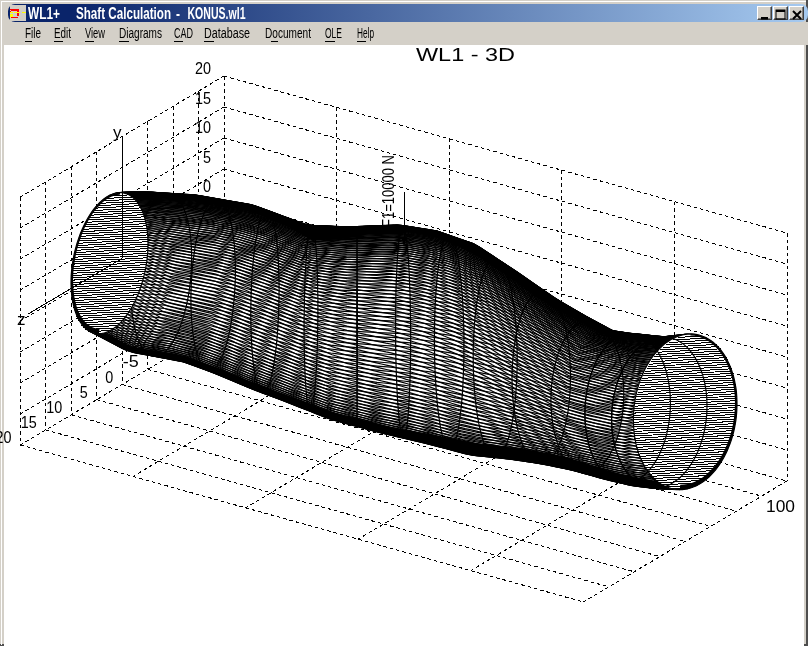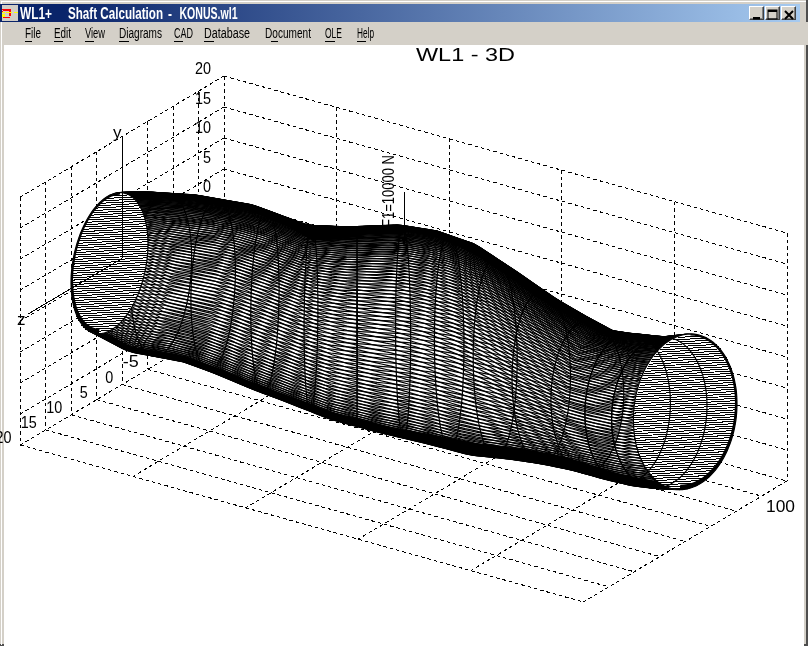--- a/index.html
+++ b/index.html
@@ -1,22 +1,22 @@
 <!DOCTYPE html>
 <html><head><meta charset="utf-8"><style>
 * { margin:0; padding:0; box-sizing:border-box; }
 body { width:808px; height:646px; overflow:hidden; background:#d4d0c8;
        font-family:"Liberation Sans", sans-serif; }
 #win { position:absolute; left:0; top:0; width:808px; height:646px; background:#d4d0c8; }
 #hl1 { position:absolute; left:1px; top:1px; width:805px; height:644px;
         border-left:1px solid #ffffff; border-top:1px solid #ffffff; }
 #sh1 { position:absolute; left:0; top:0; width:808px; height:646px;
         border-right:2px solid #4e4e4e; border-bottom:2px solid #4e4e4e; }
-#title { position:absolute; left:0; top:4px; width:800px; height:18px;
-         background:linear-gradient(to right,#0a246a 0%,#0a246a 8%,#a6caf0 100%); }
+#title { position:absolute; left:8px; top:4px; width:800px; height:18px;
+         background:linear-gradient(to right,#0a246a 0%,#0a246a 8%,#a6caf0 100%);border-radius:7px; }
 #icon { position:absolute; left:2px; top:1px; width:16px; height:16px; background:#d4d0c8; }
 #ttext { position:absolute; left:19px; top:0px; width:760px; height:18px; }
 #btns { position:absolute; right:4px; top:2px; }
 .wb { display:inline-block; width:15px; height:14px; background:#d4d0c8;
       border-top:1px solid #ffffff; border-left:1px solid #ffffff;
       border-right:1px solid #404040; border-bottom:1px solid #404040;
       box-shadow:inset -1px -1px 0 #808080; position:relative; margin-left:1px; vertical-align:top;}
 #menu { position:absolute; left:20px; top:22px; width:800px; height:23px; background:#d4d0c8; }
 #client { position:absolute; left:4px; top:45px; width:800px; height:639px; background:#ffffff; }
 #plot { position:absolute; left:-4px; top:-45px; }

